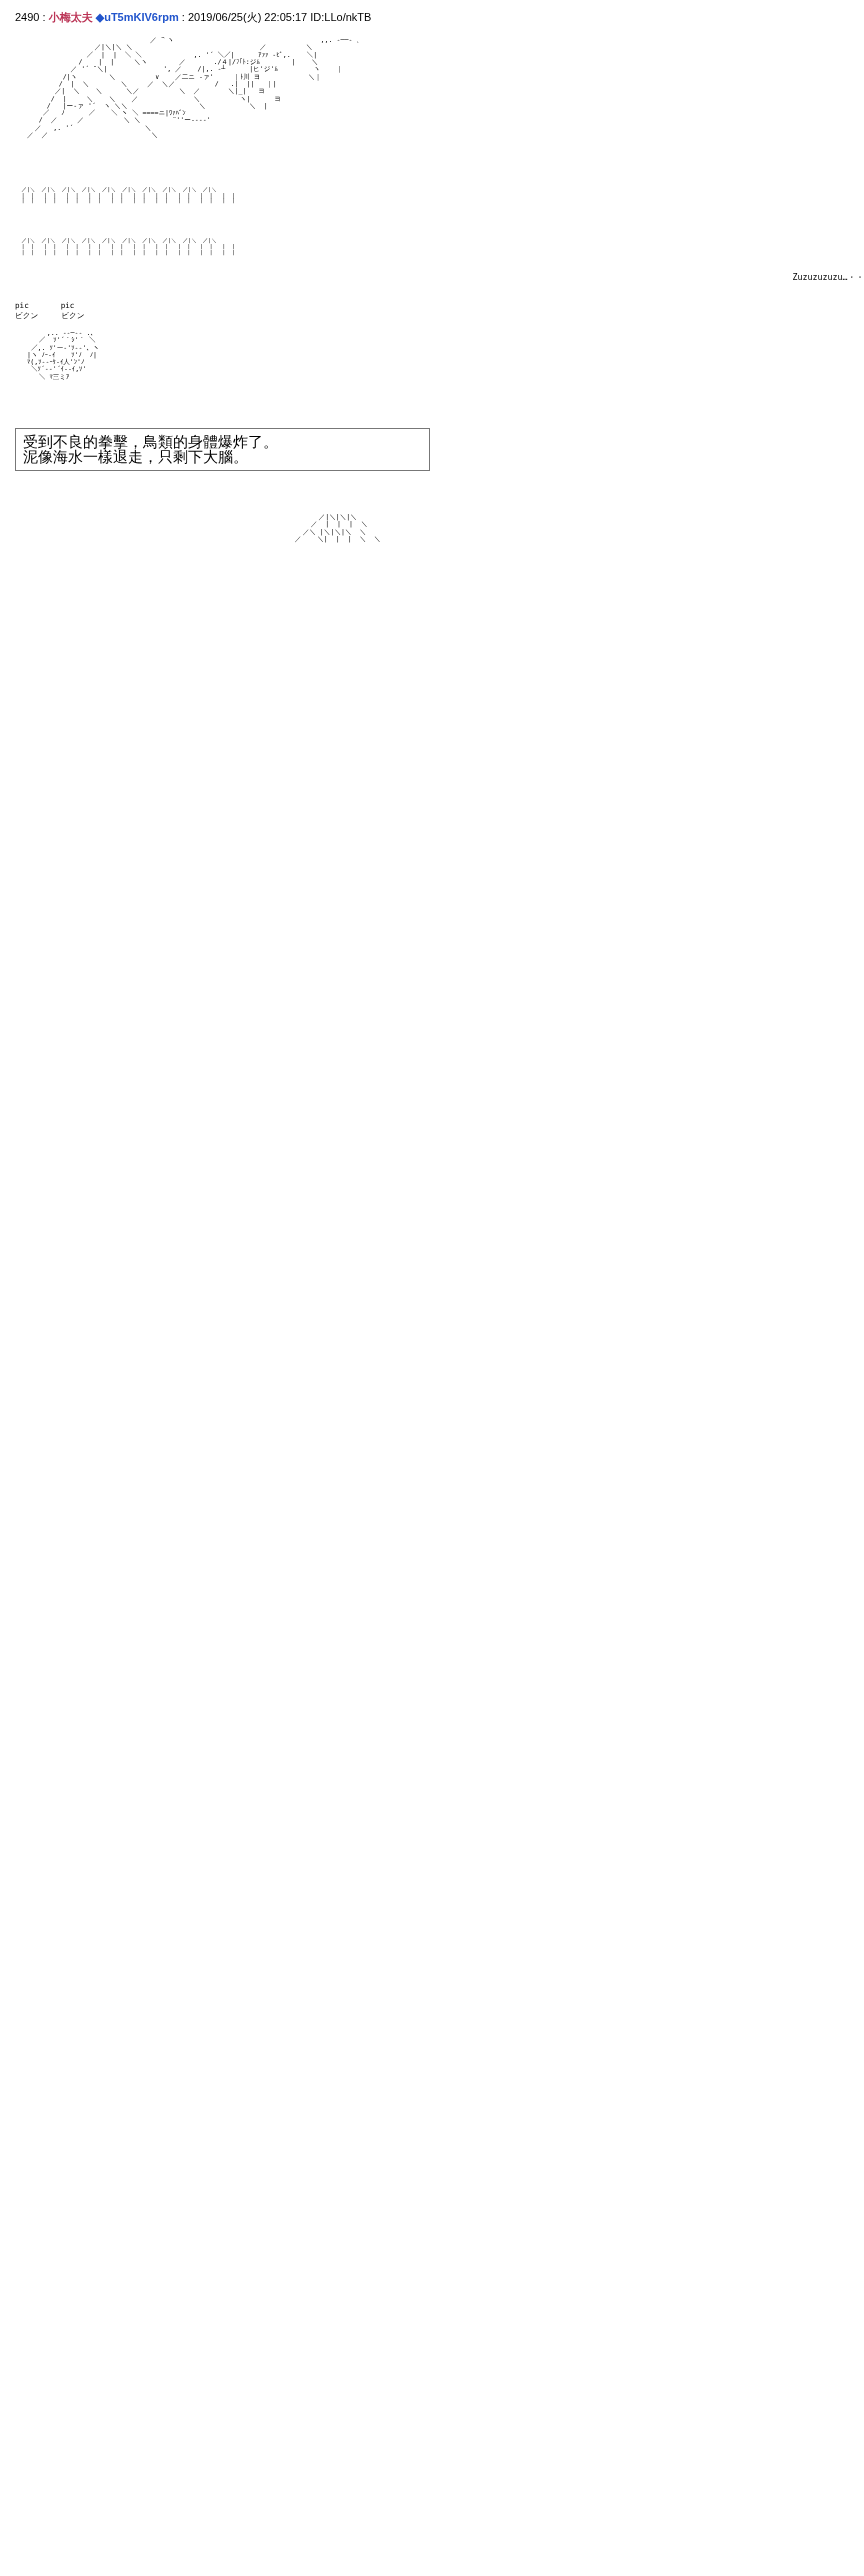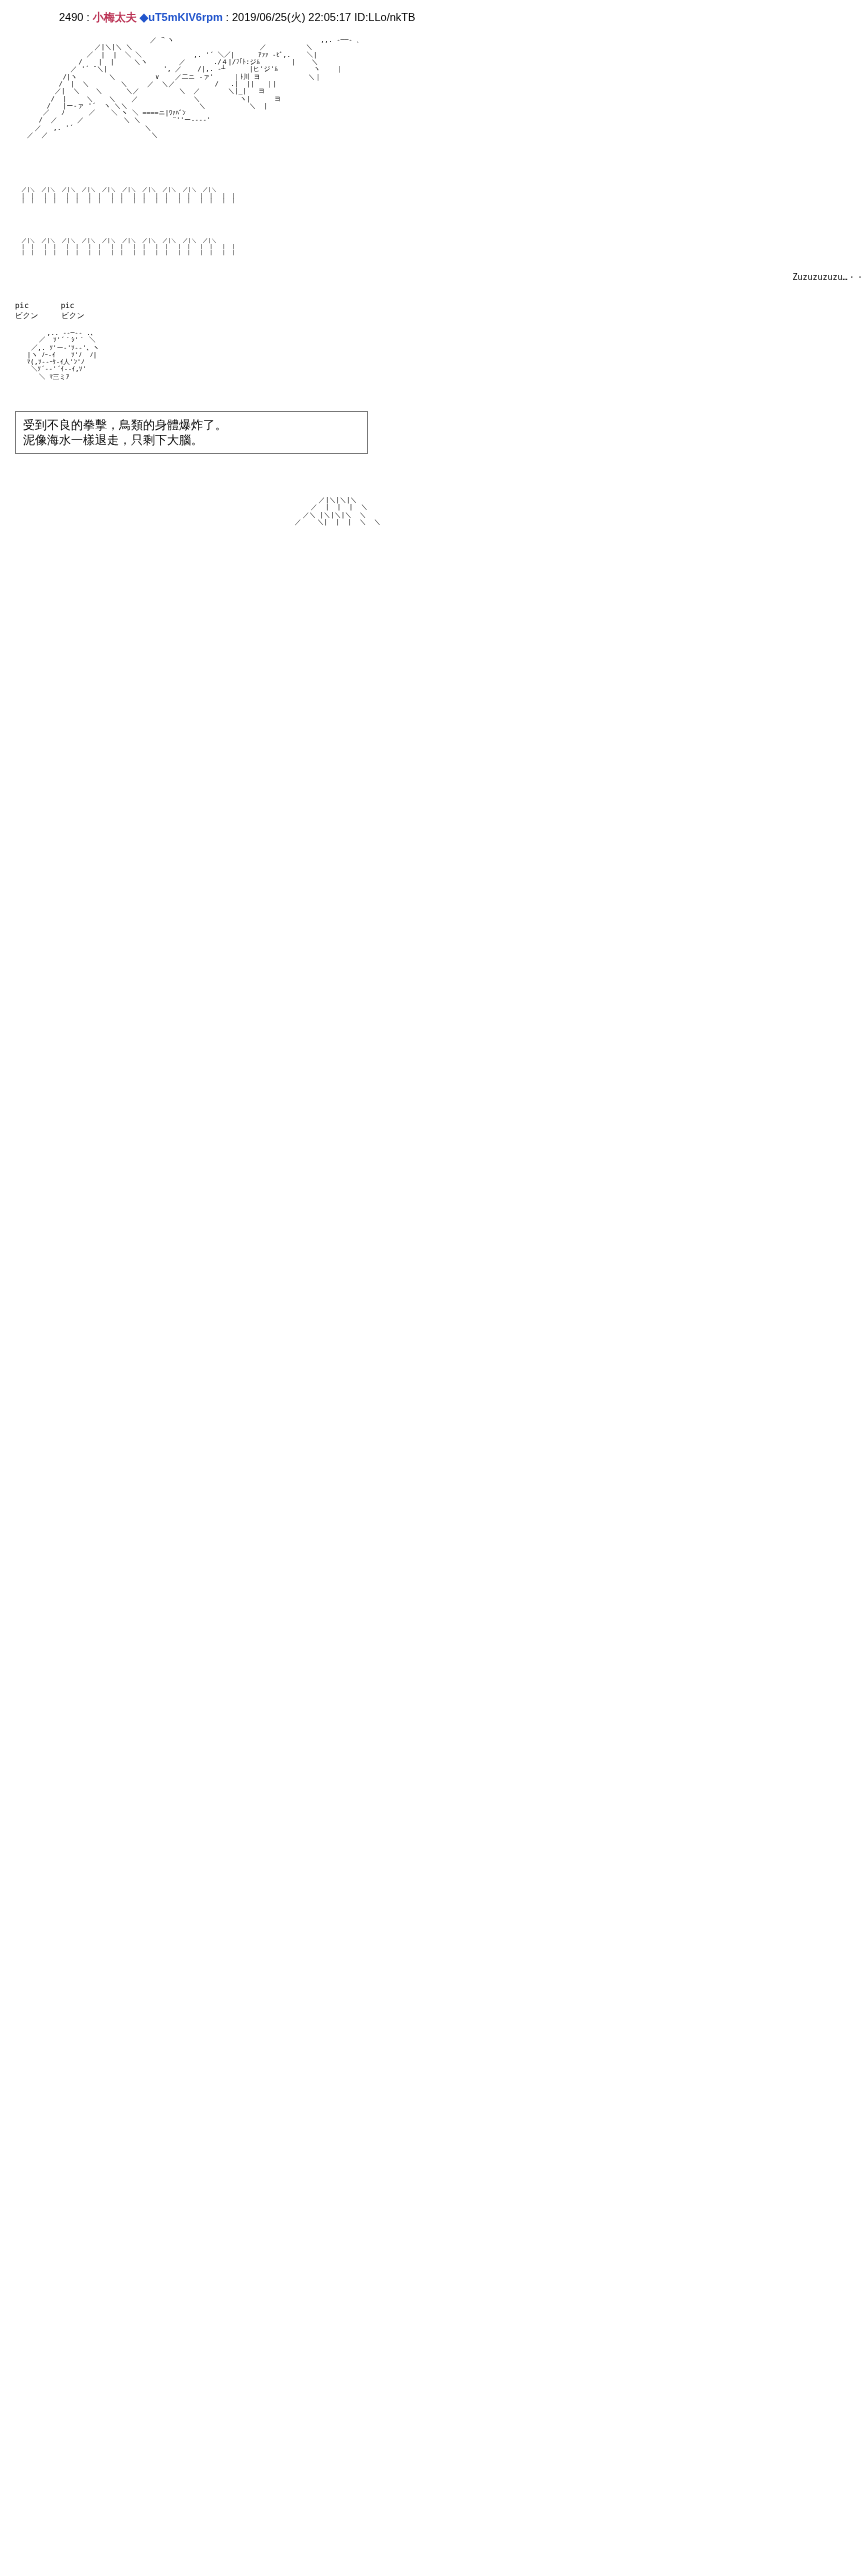--- a/index.html
+++ b/index.html
@@ -18,21 +18,20 @@
     padding: 0;
   }
   .post {
     padding: 0 0 0 0;
   }
   .post-header {
     font-size: 11px;
     line-height: 14px;
     padding: 9.7px 0 4.1px 15px;
     white-space: nowrap;
-    margin-left: 44px;
   }
   .post-num {
     color: #000000;
   }
   .sep {
     color: #000000;
   }
   .post-name {
     color: #bb3355;
     font-weight: bold;
@@ -57,25 +56,25 @@
     letter-spacing: 0px;
   }
   .aa.tiny {
     font-size: 5.3px;
     line-height: 5.8px;
   }
   .spacer-lg { height: 30px; }
   .spacer-md { height: 18px; }
   .spacer-sm { height: 8.3px; }
   .textbox {
-    margin: 3px 0 7px 15px;
+    margin: 20px 0 7px 15px;
     border: 0.7px solid #777777;
-    width: 353px;
+    width: 415px;
     padding: 5.5px 7px;
-    font-size: 12px;
+    font-size: 15px;
     line-height: 15px;
     font-family: "DejaVu Sans", sans-serif;
     color: #000000;
     background: #ffffff;
     box-sizing: border-box;
   }
   .textbox div { white-space: pre; }
   .pic-row {
     font-family: "DejaVu Sans Mono", "Liberation Mono", monospace;
     font-size: 7.6px;

